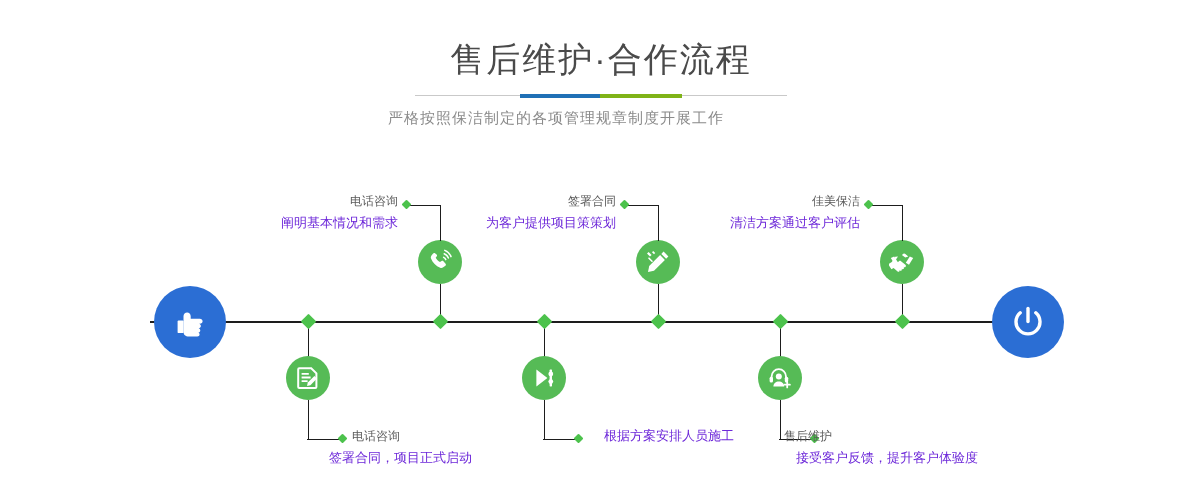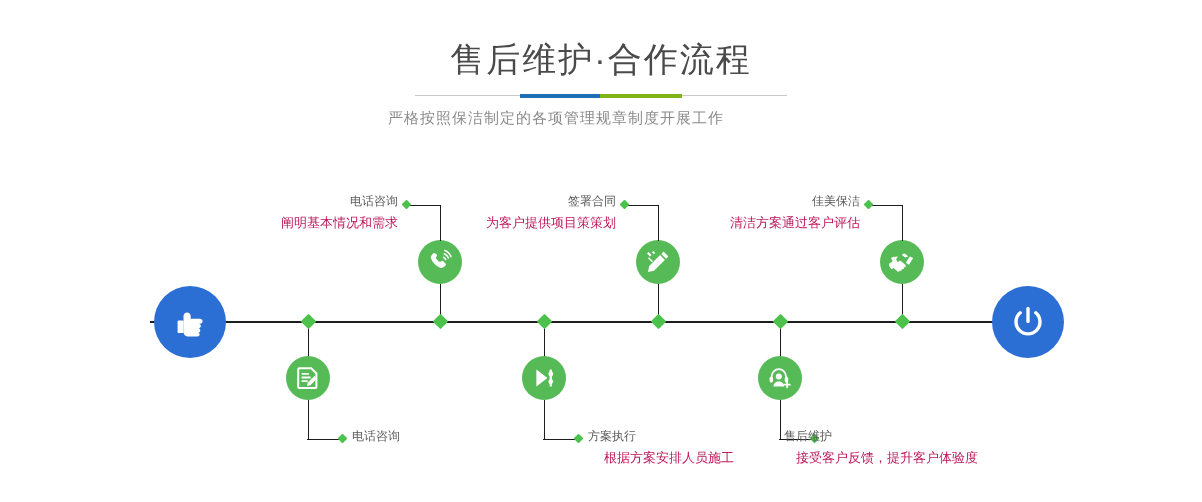--- a/index.html
+++ b/index.html
@@ -155,21 +155,21 @@
   }
   .label-block .lbl-title {
     font-size: 12px;
     line-height: 22px;
     color: #5a5a5a;
     white-space: nowrap;
   }
   .label-block .lbl-desc {
     font-size: 13px;
     line-height: 21px;
-    color: #be185d;
+    color: #6d28d9;
     white-space: nowrap;
     font-family: Liberation Serif, serif;
   }
   .label-top { text-align: right; }
   .label-bottom { text-align: left; }
 </style>
 </head>
 <body>
 
 <div id="page">
@@ -272,39 +272,39 @@
         <path fill="#ffffff" d="M6.6 8.0h7.2v1.8H6.6zM6.6 11.6h9.0v1.8H6.6zM6.6 15.2h6.0v1.8H6.6z"></path>
         <path fill="#ffffff" d="M19.4 11.0l2.6 2.6-6.6 6.6-3.4 0.8 0.8-3.4z"></path>
       </svg>
     </span>
   </div>
   <div class="leader-v" style="left:307.5px; top:400px; height:39px;"></div>
   <div class="leader-h" style="left:307px; top:438.5px; width:33px;"></div>
   <div class="diamond-bullet" style="left:339px; top:435px;"></div>
   <div class="label-block label-bottom" style="left:352px; top:425px; width:260px;">
     <div class="lbl-title">电话咨询</div>
+    <div class="lbl-desc" style="margin-left:-23px;">签署合同，项目正式启动</div>
   </div>
 
   <div class="stem" style="left:543.5px; top:323px; height:34px;"></div>
   <div class="diamond-line" style="left:538.5px; top:316px;"></div>
   <div class="node-icon" style="left:522px; top:356px;">
     <span>
       <svg width="26" height="26" viewBox="0 0 26 26">
         <path fill="#ffffff" d="M5.4 4.6l11.0 8.4-11.0 8.4z"></path>
         <rect fill="#ffffff" x="18.6" y="4.6" width="2.4" height="16.8" rx="0.6"></rect>
         <circle fill="#ffffff" cx="19.8" cy="9.0" r="2.4"></circle>
         <circle fill="#ffffff" cx="19.8" cy="16.6" r="2.4"></circle>
       </svg>
     </span>
   </div>
   <div class="leader-v" style="left:543.5px; top:400px; height:39px;"></div>
   <div class="leader-h" style="left:543px; top:438.5px; width:33px;"></div>
   <div class="diamond-bullet" style="left:575px; top:435px;"></div>
   <div class="label-block label-bottom" style="left:588px; top:425px; width:260px;">
-    <div class="lbl-title">方案执行</div>
     <div class="lbl-desc" style="margin-left:16px;">根据方案安排人员施工</div>
   </div>
 
   <div class="stem" style="left:779.5px; top:323px; height:34px;"></div>
   <div class="diamond-line" style="left:774.5px; top:316px;"></div>
   <div class="node-icon" style="left:758px; top:356px;">
     <span>
       <svg width="26" height="26" viewBox="0 0 26 26">
         <path d="M4.6 14.0v-2.6a7.2 7.2 0 0 1 14.4 0v2.6" fill="none" stroke="#ffffff" stroke-width="1.8" stroke-linecap="round"></path>
         <rect fill="#ffffff" x="2.6" y="11.8" width="3.4" height="5.6" rx="1.5"></rect>

